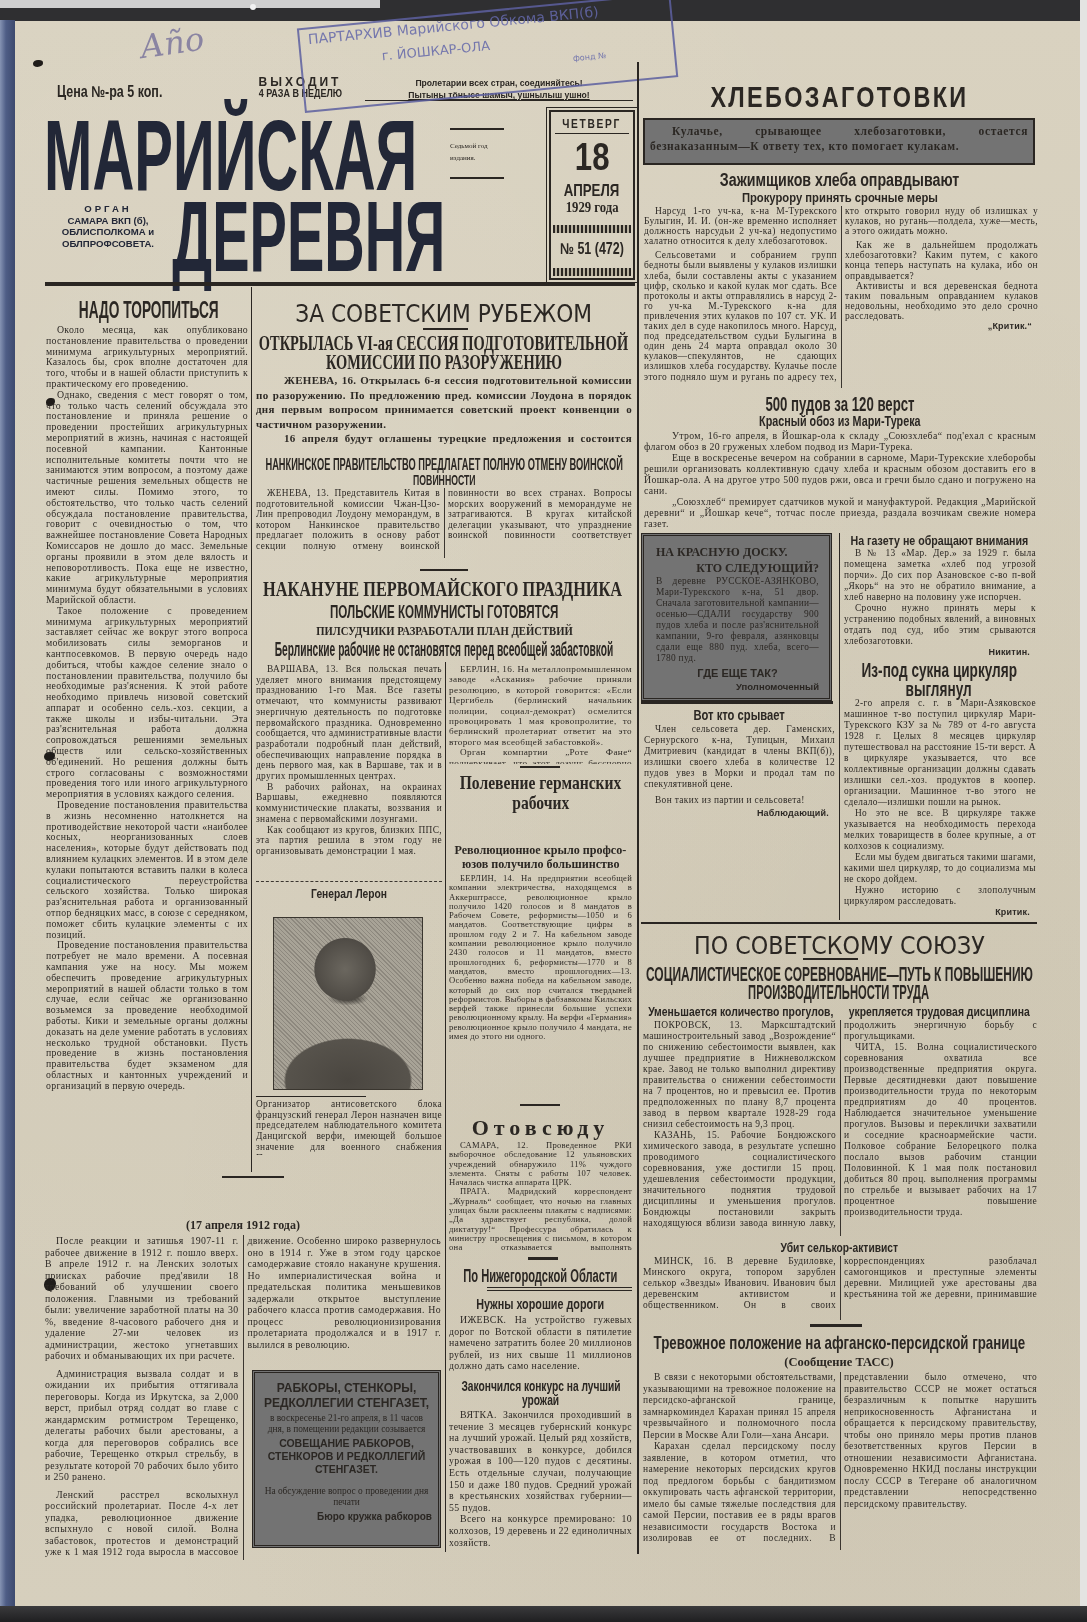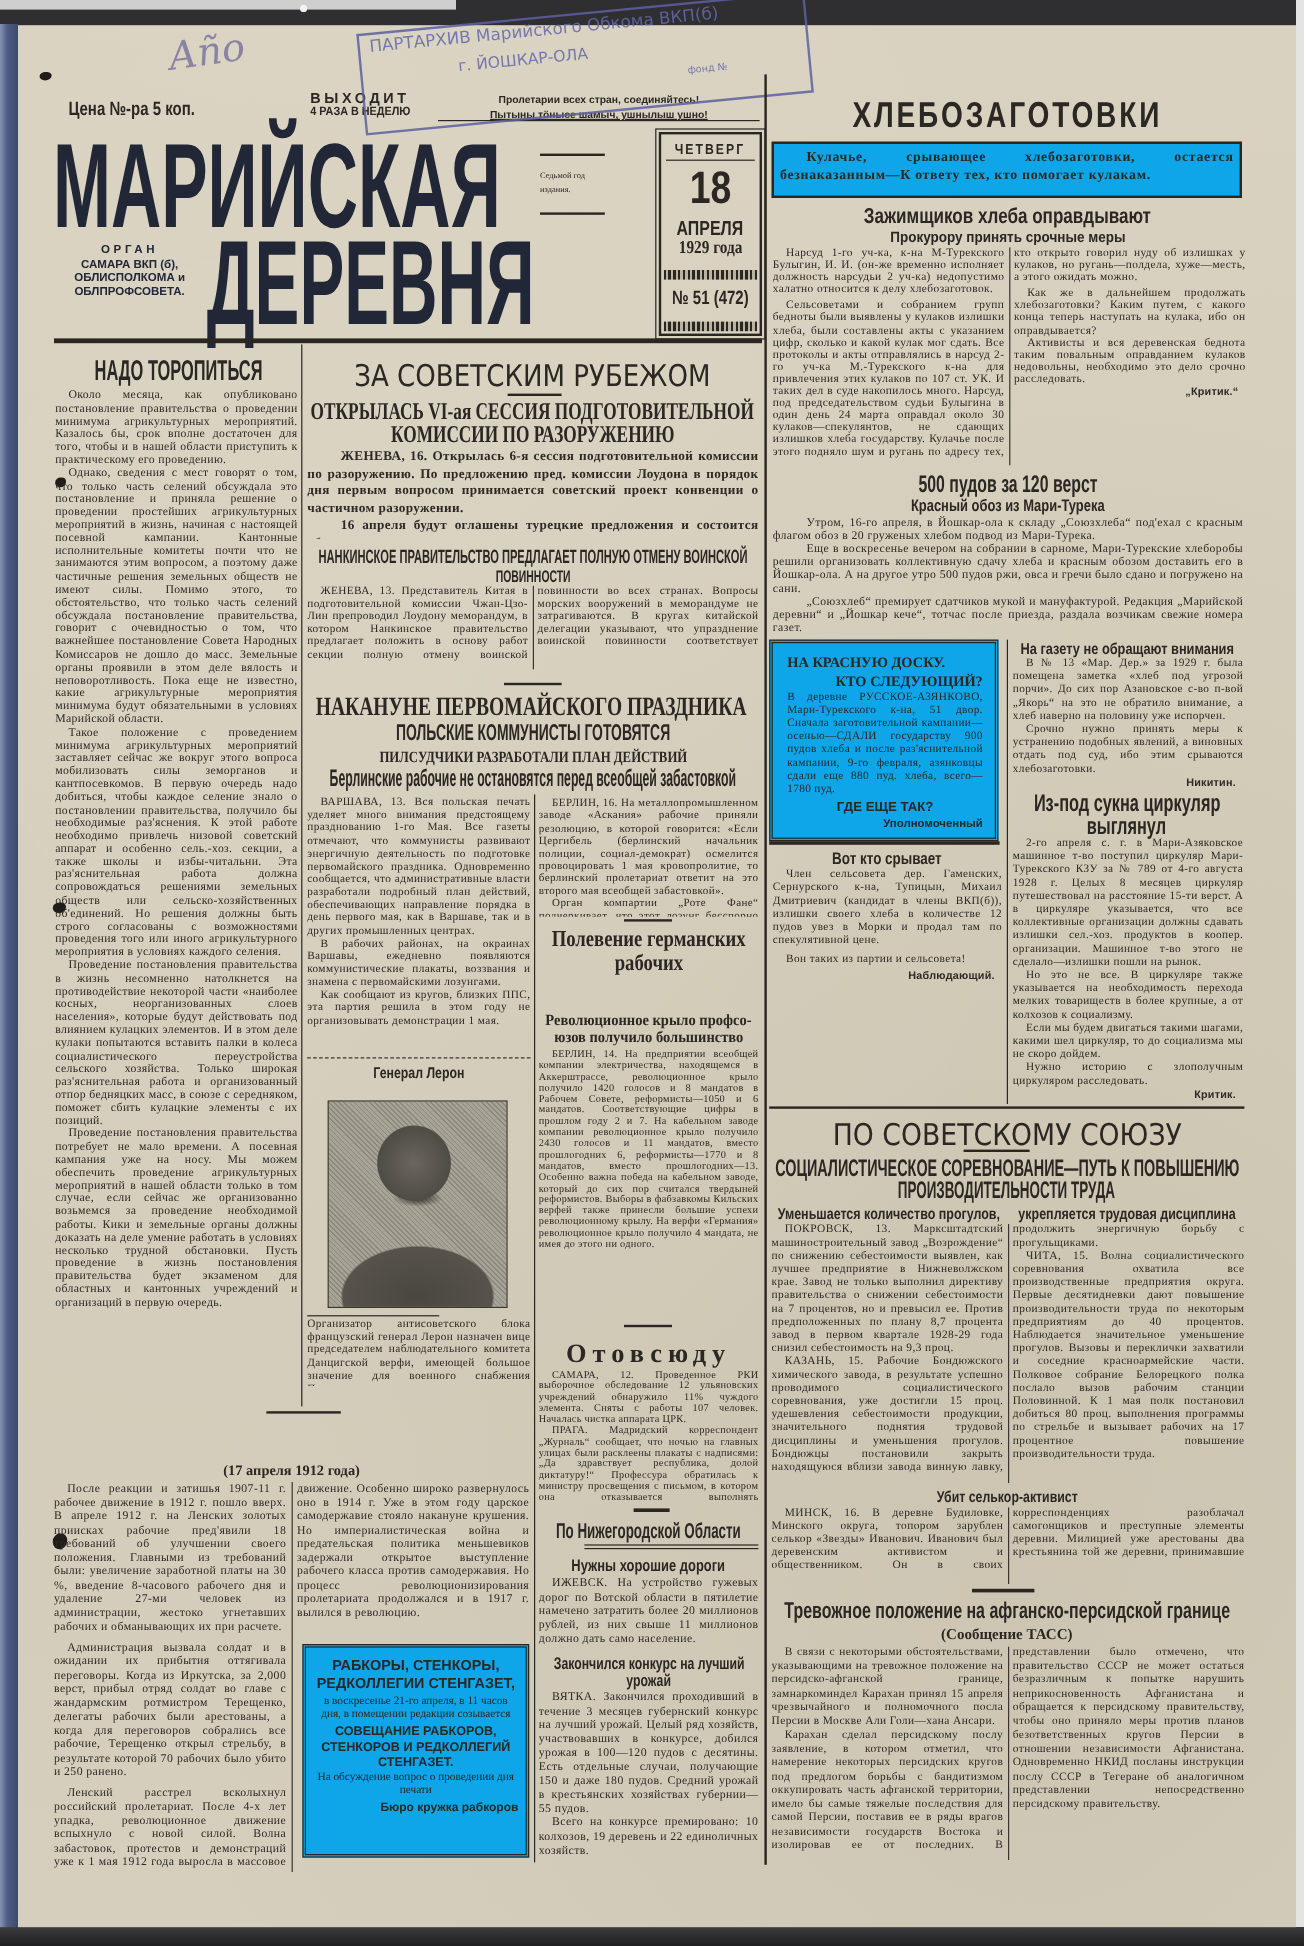--- a/index.html
+++ b/index.html
@@ -26,21 +26,21 @@
 .body .p{text-indent:11px}
 .cols{position:absolute;overflow:hidden;column-count:2;column-gap:8px;column-rule:1px solid #3a352f;column-fill:auto;font-size:9.8px;line-height:11px;letter-spacing:.35px;text-align:justify;color:#2d2925}
 .cols .p{text-indent:11px}
 .sig{text-align:right;font-family:"Liberation Sans",sans-serif;font-weight:bold;font-size:9px;letter-spacing:.2px;padding-right:6px}
 .small{font-size:8.6px;line-height:9.3px;letter-spacing:.25px}
 .masthead{font-family:"Liberation Sans",sans-serif;font-weight:bold;color:#222737;font-size:100px;line-height:100px}
 .stamp{left:305px;top:28px;width:375px;height:85px;border:2px solid #5d60a0;transform-origin:left bottom;transform:rotate(-5.5deg);opacity:.85;color:#6468aa;font-family:"DejaVu Sans",sans-serif}
 .stamp div{position:absolute;white-space:nowrap}
 .datebox{left:549px;top:110px;width:86px;height:170px;border:2px solid #2a2622;outline:1px solid #2a2622;outline-offset:2px}
 .datebox .band{position:absolute;left:2px;right:2px;height:8px;background:repeating-linear-gradient(90deg,#2a2622 0 2px,#b9b2a0 2px 4px)}
-.box{position:absolute;border:3px double #2a2622;background:#0ea5e9}
+.box{position:absolute;border:3px double #2a2622;background:#737373}
 .photo{left:273px;top:917px;width:150px;height:173px;background:
 radial-gradient(ellipse 34% 30% at 48% 30%,#6b675f 0,#4f4b45 60%,transparent 62%),
 radial-gradient(ellipse 20% 6% at 50% 47%,#2e2b27 0,transparent 70%),
 radial-gradient(ellipse 70% 40% at 50% 95%,#4a4640 0,#57534c 60%,transparent 62%),
 repeating-linear-gradient(45deg,#8d887e 0 1px,#a8a397 1px 3px);border:1px solid #3a362f}
 .blot{position:absolute;background:#1f1c19;border-radius:50% 40% 55% 45%}
 </style>
 </head>
 <body>
 
@@ -259,21 +259,21 @@
   <p class="p" style="margin-top:6px">Ленский расстрел всколыхнул российский пролетариат. После 4-х лет упадка, революционное движение вспыхнуло с новой силой. Волна забастовок, протестов и демонстраций уже к 1 мая 1912 года выросла в массовое движение. Особенно широко развернулось оно в 1914 г. Уже в этом году царское самодержавие стояло накануне крушения. Но империалистическая война и предательская политика меньшевиков задержали открытое выступление рабочего класса против самодержавия. Но процесс революционизирования пролетариата продолжался и в 1917 г. вылился в революцию.</p>
  </div>
 
  <div class="box" style="left:252px;top:1370px;width:189px;height:178px;padding:8px 6px;text-align:center">
   <div class="cs" style="font-size:12px;line-height:15px">РАБКОРЫ, СТЕНКОРЫ,</div>
   <div class="cs" style="font-size:12px;line-height:15px;white-space:nowrap">РЕДКОЛЛЕГИИ СТЕНГАЗЕТ,</div>
   <div style="font-size:9.4px;line-height:11px;margin-top:2px">в воскресенье 21-го апреля, в 11 часов дня, в помещении редакции созывается</div>
   <div class="cs" style="font-size:10.5px;line-height:13px;margin-top:2px">СОВЕЩАНИЕ РАБКОРОВ,</div>
   <div class="cs" style="font-size:10.5px;line-height:13px">СТЕНКОРОВ И РЕДКОЛЛЕГИЙ</div>
   <div class="cs" style="font-size:10.5px;line-height:13px">СТЕНГАЗЕТ.</div>
-  <div style="font-size:9.4px;line-height:11px;margin-top:0">На обсуждение вопрос о проведении дня печати</div>
+  <div style="font-size:9.4px;line-height:11px;margin-top:10px">На обсуждение вопрос о проведении дня печати</div>
   <div class="cs" style="font-size:10px;line-height:13px;text-align:right;margin-top:2px">Бюро кружка рабкоров</div>
  </div>
 
  <div class="h cs" style="left:642px;top:82px;width:395px;font-size:30px;letter-spacing:3px">
       <span class="s" style="transform:scaleX(.78)">ХЛЕБОЗАГОТОВКИ</span>
     </div>
  <div class="box" style="left:643px;top:118px;width:392px;height:47px;border:2px solid #2a2622;padding:4px 5px;font-family:'Liberation Serif',serif;font-weight:bold;font-size:11.5px;line-height:15px;letter-spacing:.6px;text-align:justify;text-indent:22px">
   <span>Кулачье, срывающее хлебозаготовки, остается безнаказанным—К ответу тех, кто помогает кулакам.</span>
  </div>
  <div class="h cs" style="left:642px;top:171px;width:395px;font-size:18px">

